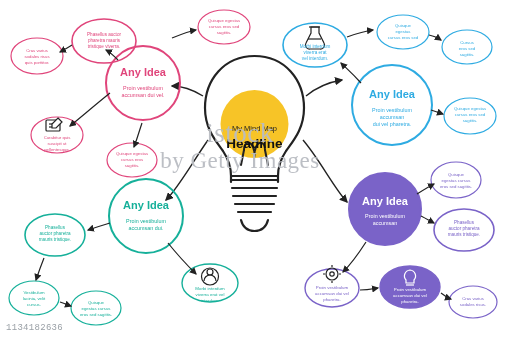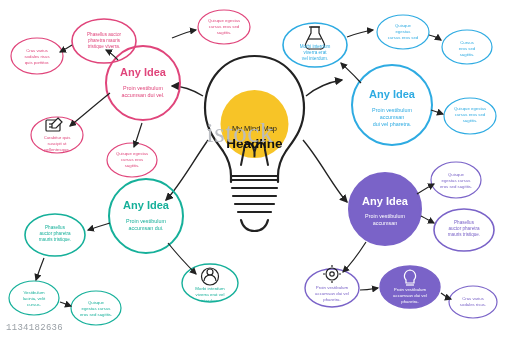--- a/index.html
+++ b/index.html
@@ -275,16 +275,17 @@
     <text x="96" y="310" text-anchor="middle" font-size="4.3" fill="#16b09a">egestas cursus</text>
     <text x="96" y="316" text-anchor="middle" font-size="4.3" fill="#16b09a">eros sed sagittis.</text>
 
     <text x="210" y="290" text-anchor="middle" font-size="4.4" fill="#16b09a">Morbi interdum</text>
     <text x="210" y="296" text-anchor="middle" font-size="4.4" fill="#16b09a">viverra erat vel</text>
     <text x="210" y="302" text-anchor="middle" font-size="4.4" fill="#16b09a">interdum.</text>
   </svg>
 
   <div class="wm" id="wm-center">
     <div class="l1">istock</div>
+    <div class="l2">by Getty Images</div>
   </div>
   <div class="wm" id="wm-id">1134182636</div>
 
 </div>
 
 </body></html>

